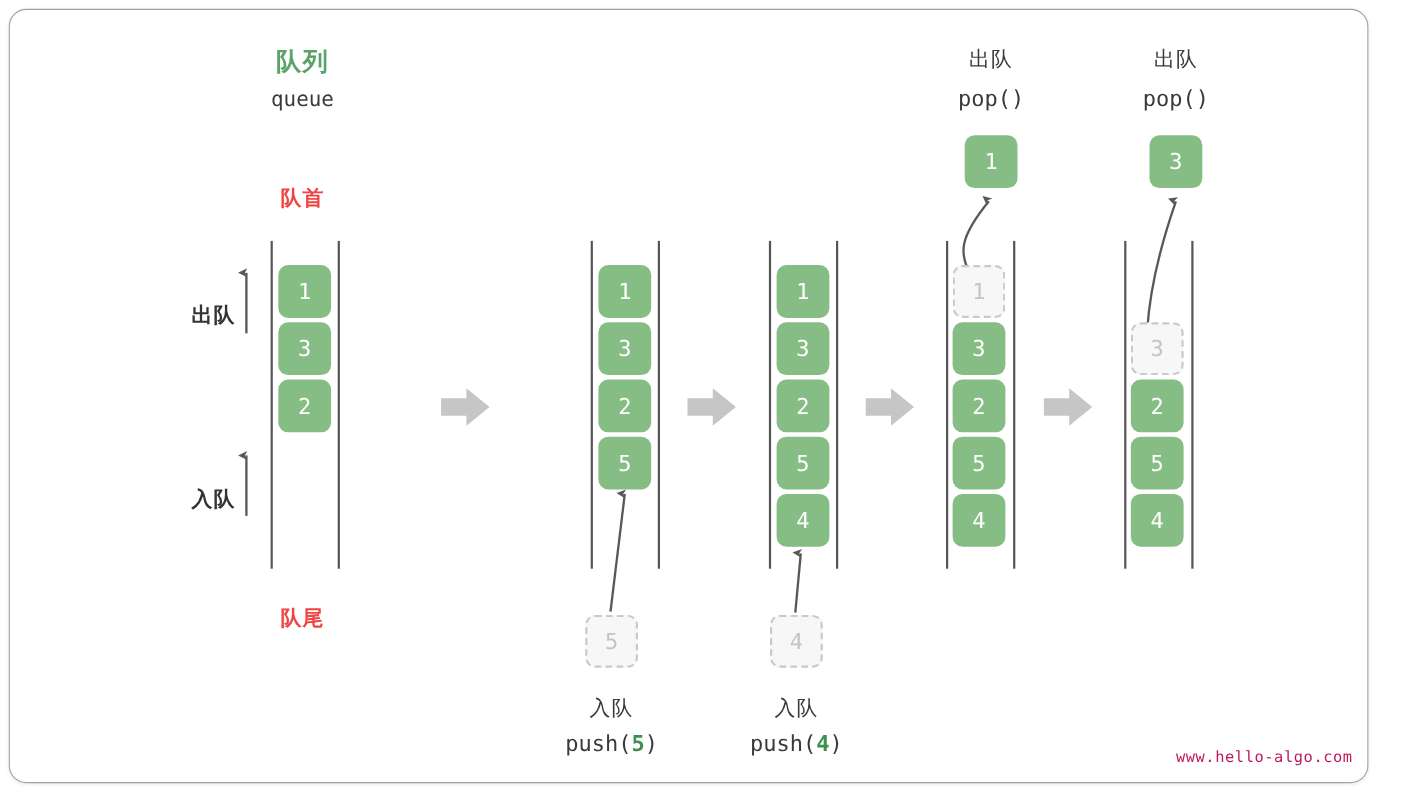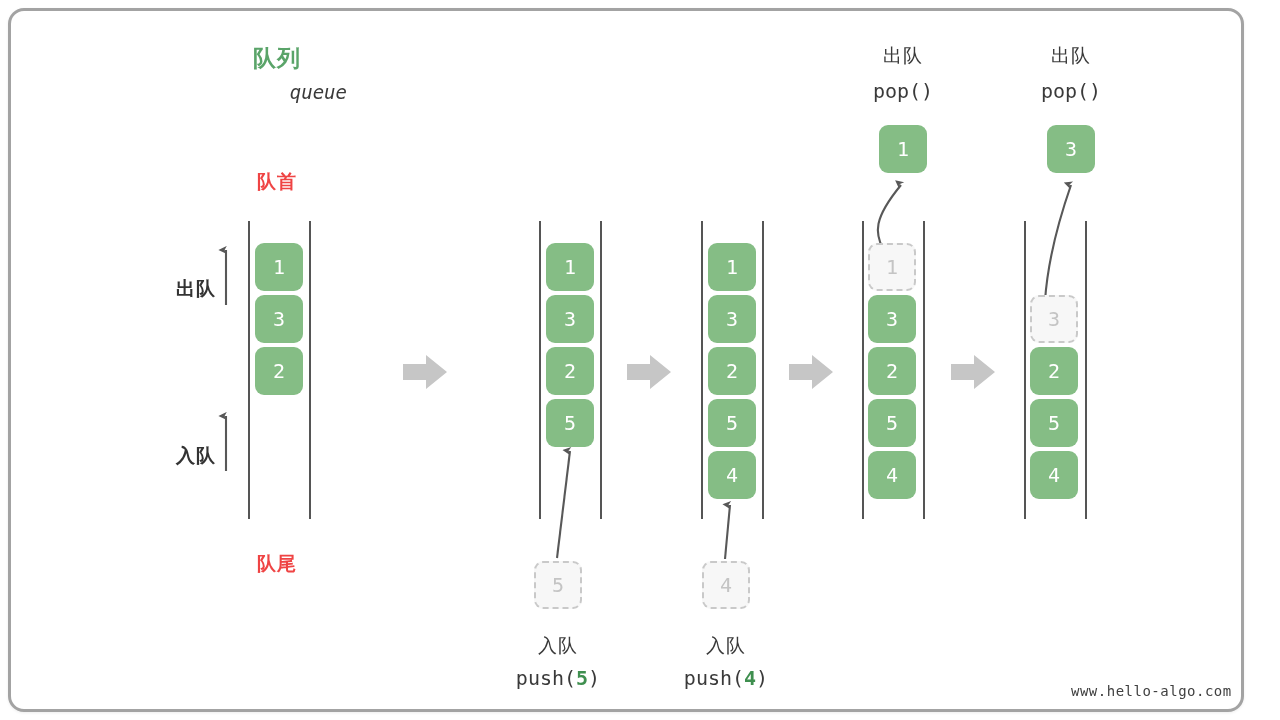--- a/index.html
+++ b/index.html
@@ -15,44 +15,43 @@
     overflow: hidden;
     background: #ffffff;
   }
   #card {
     position: absolute;
     left: 8px;
     top: 8px;
     width: 1236px;
     height: 704px;
     background: #ffffff;
-    border: 3px solid #a3a3a3;
+    border: 1px solid #a3a3a3;
     border-radius: 16px;
     box-shadow: 0 1px 3px rgba(0,0,0,0.07);
     box-sizing: border-box;
   }
 
   .abs { position: absolute; }
 
   
   .title-cn {
     font-size: 23px;
     font-weight: bold;
     color: #5aa469;
     letter-spacing: 1px;
     text-align: center;
     white-space: nowrap;
   }
   .title-en {
     font-family: "DejaVu Sans Mono", "Liberation Mono", monospace;
     font-size: 19px;
     color: #3a3a3a;
-    text-align: right;
-    white-space: nowrap;
-    font-style: italic;
+    text-align: center;
+    white-space: nowrap;
   }
   .endlabel {
     font-size: 19px;
     font-weight: bold;
     color: #ef4444;
     text-align: center;
     white-space: nowrap;
     letter-spacing: 1px;
   }
   .sidelabel {
@@ -77,21 +76,21 @@
     text-align: center;
     white-space: nowrap;
   }
   .op-code .num {
     color: #3f8f4f;
     font-weight: bold;
   }
   .watermark {
     font-family: "DejaVu Sans Mono", "Liberation Mono", monospace;
     font-size: 14px;
-    color: #404040;
+    color: #be185d;
     white-space: nowrap;
     letter-spacing: 0.5px;
   }
 
   
   .cell {
     width: 48px;
     height: 48px;
     border-radius: 9px;
     background: #85bd85;

